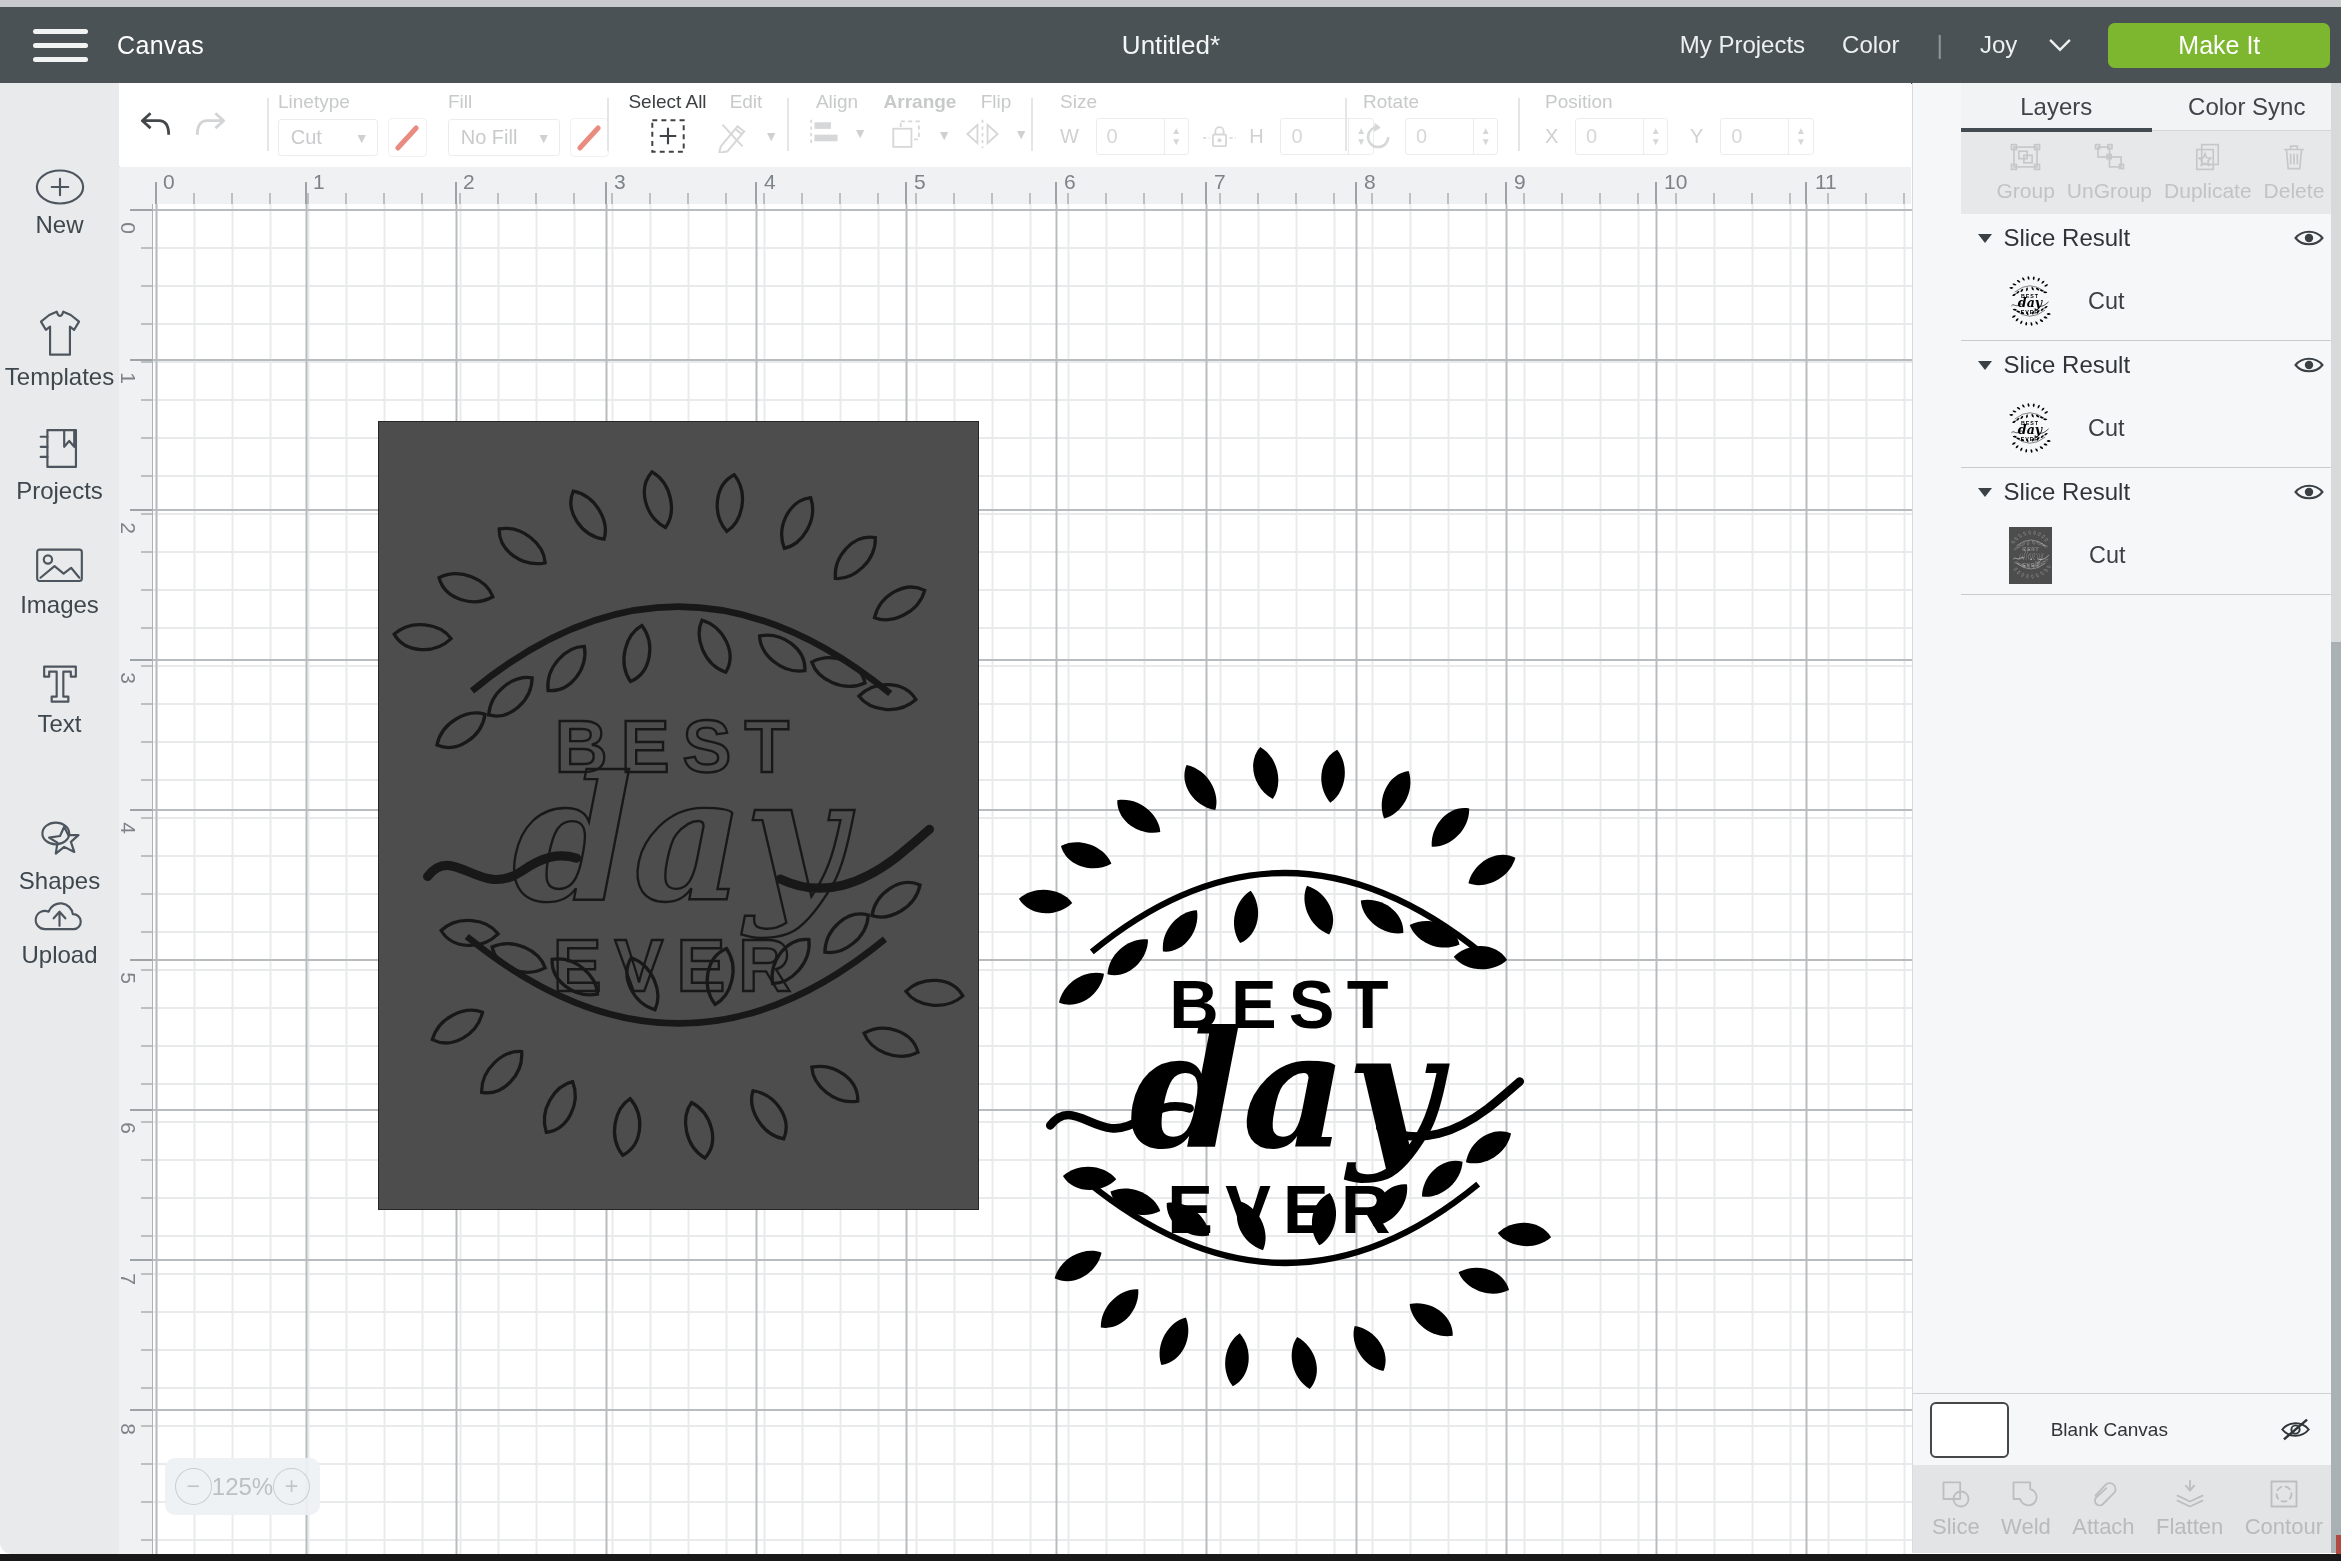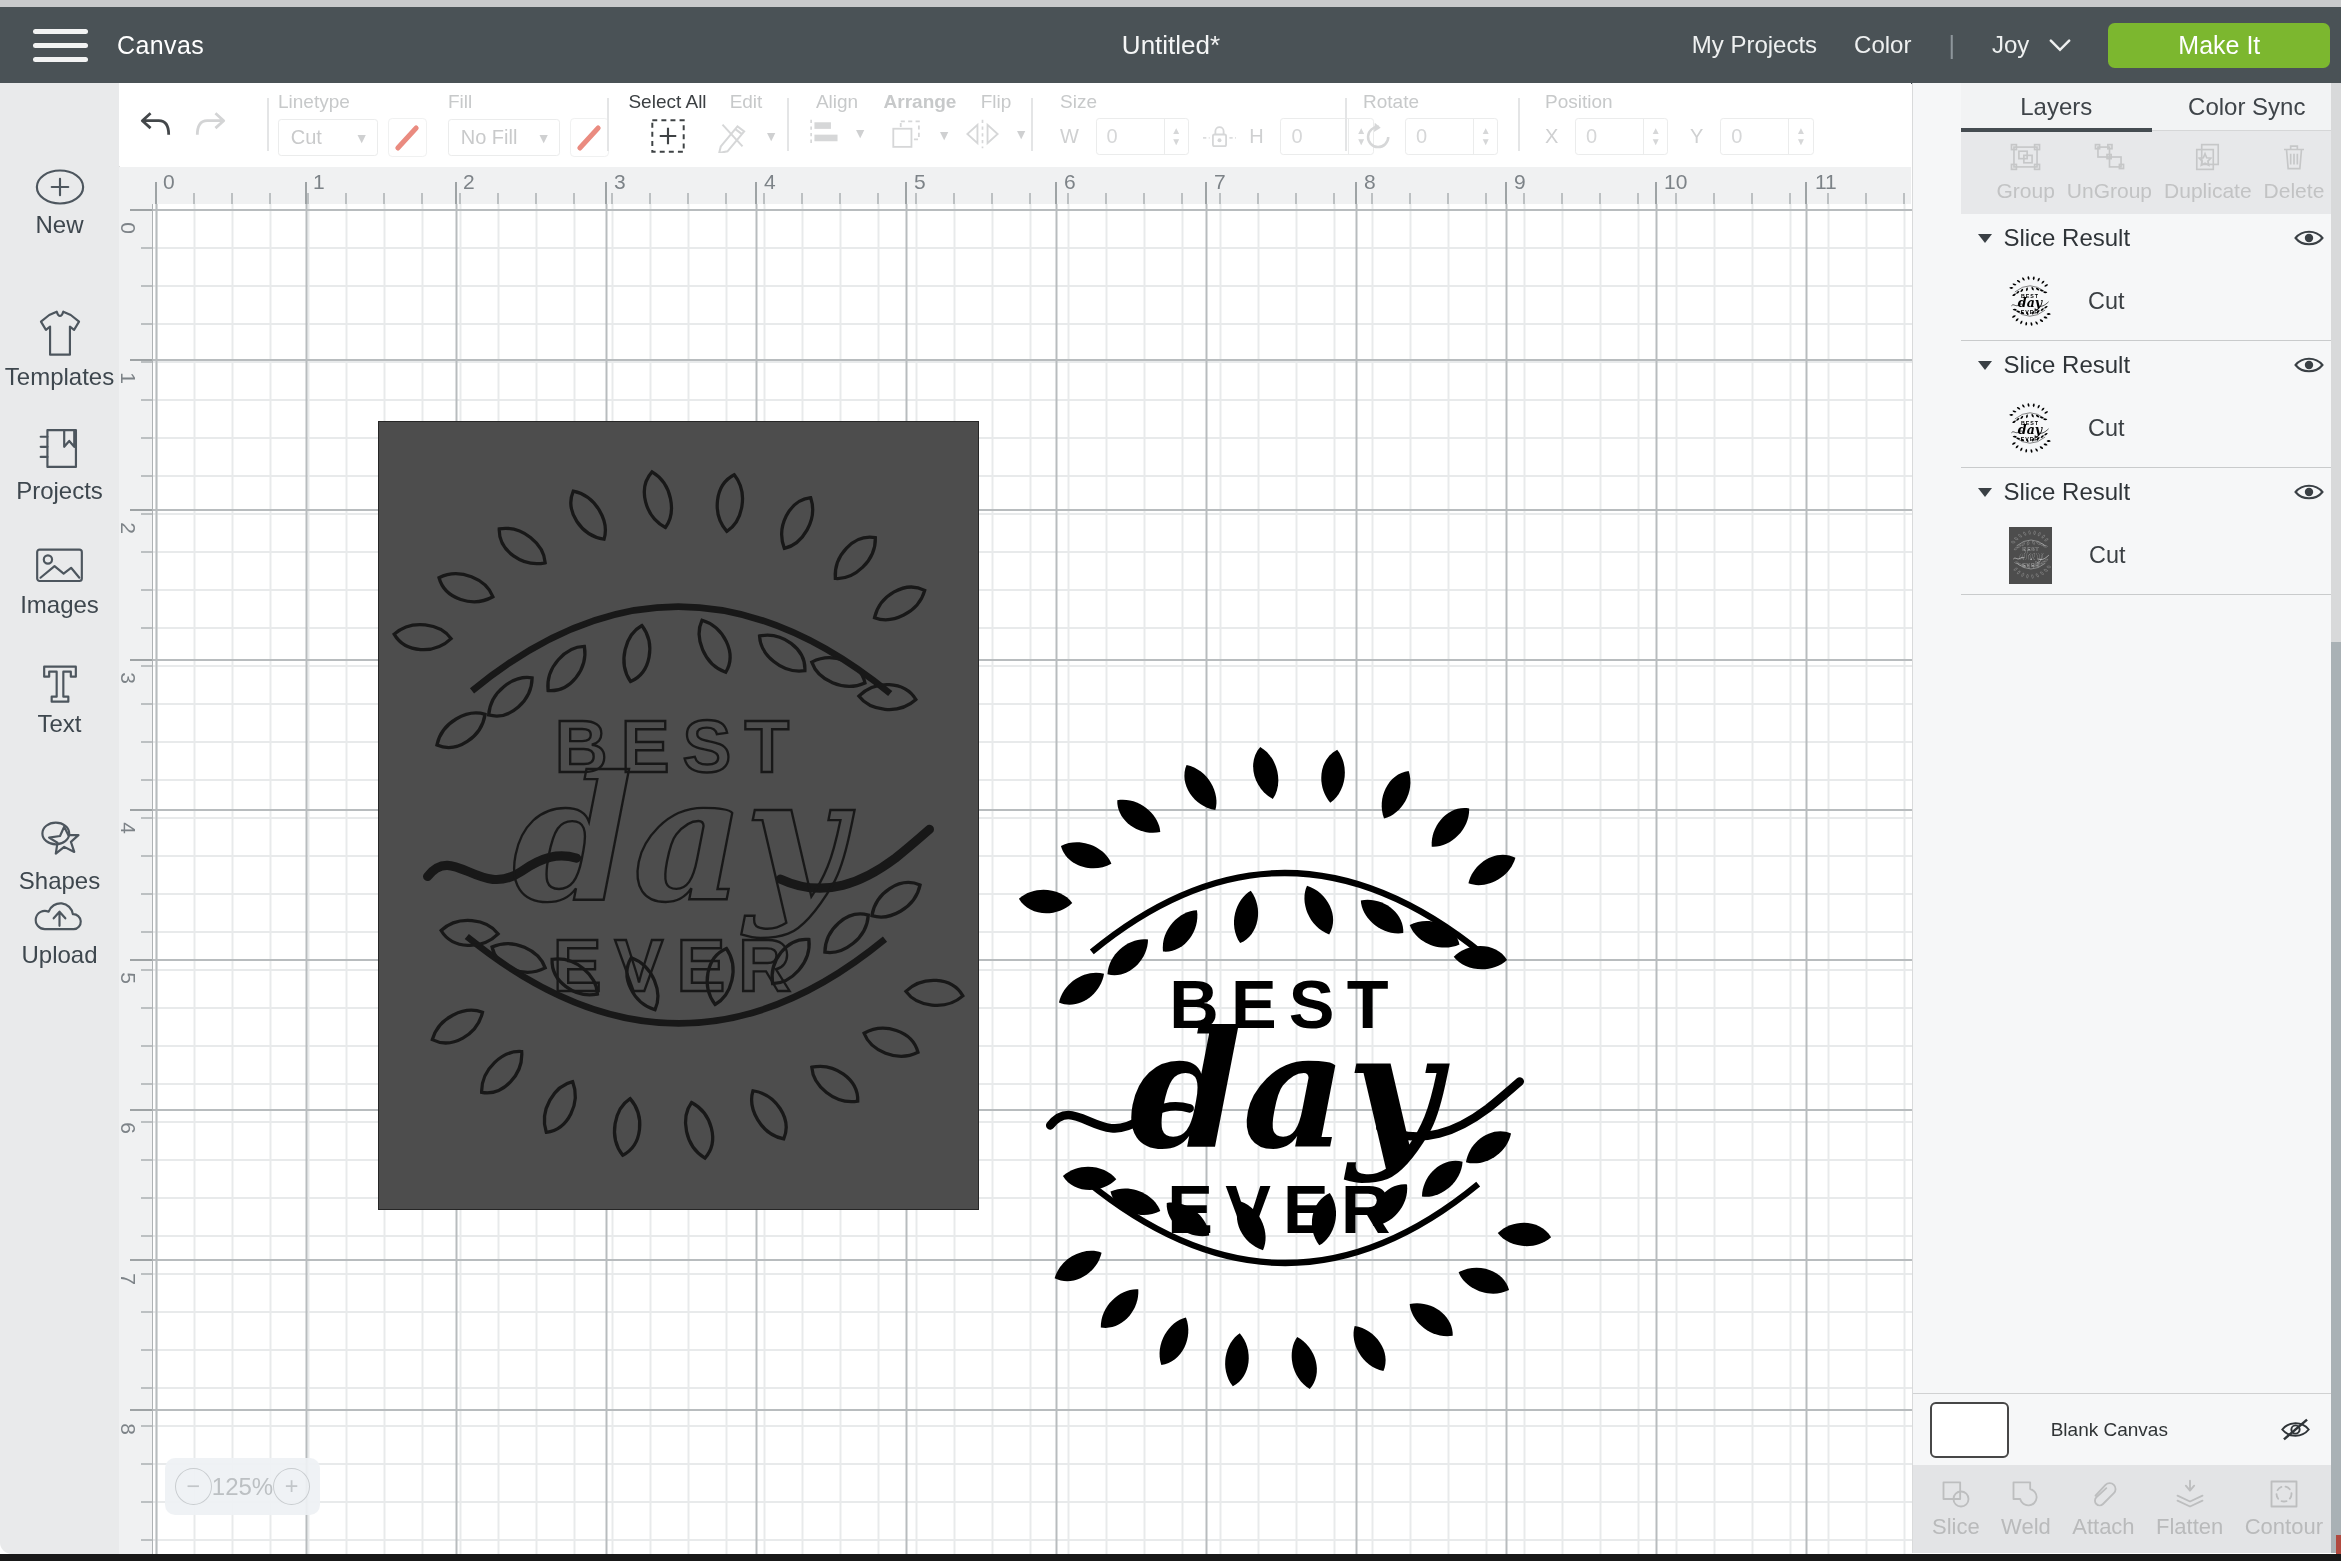--- a/index.html
+++ b/index.html
@@ -7,21 +7,21 @@
   .top-strip{position:absolute;left:0;top:0;width:2342px;height:6.7px;background:#c9cacb;}
   
   .topbar{position:absolute;left:0;top:6.7px;width:2342px;height:77px;background:#4a5256;display:flex;align-items:center;}
   .hamburger{position:absolute;left:33px;top:22px;width:55px;height:33px;display:flex;flex-direction:column;justify-content:space-between;cursor:pointer;}
   .hamburger span{display:block;height:5px;border-radius:2.5px;background:#f2f3f3;}
   .brand{position:absolute;left:117px;top:0;height:77px;display:flex;align-items:center;color:#fff;font-size:25px;letter-spacing:0.4px;}
   .doc-title{position:absolute;left:0;width:2342px;top:0;height:77px;display:flex;align-items:center;justify-content:center;color:#f4f5f5;font-size:26px;pointer-events:none;}
   .topbar-right{position:absolute;right:11.7px;top:0;height:77px;display:flex;align-items:center;gap:37px;color:#eef0f0;font-size:24px;}
   .tb-link{cursor:pointer;}
   .tb-divider{color:#8d969b;font-size:25px;}
-  .tb-user{display:flex;align-items:center;gap:20px;cursor:pointer;}
+  .tb-user{display:flex;align-items:center;gap:32px;cursor:pointer;}
   .makeit{width:222px;height:45px;background:#7cb72f;border:none;border-radius:6.7px;color:#fff;font-size:25px;font-family:inherit;cursor:pointer;}
   
   .sidebar{position:absolute;left:0;top:83px;width:119px;height:1471px;background:#e9eaeb;border-right:0.8px solid #dcdddd;border-bottom-left-radius:11.7px;}
   .side-item{position:absolute;left:0;width:119px;text-align:center;cursor:pointer;color:#3e474e;}
   .side-item .lbl{display:block;font-size:24px;margin-top:5px;}
   .side-item svg{display:block;margin:0 auto;}
   .sicon{stroke:#4d565e;fill:none;stroke-width:2.6;stroke-linejoin:round;stroke-linecap:round;}
   
   .toolbar{position:absolute;left:119px;top:83px;width:1792px;height:83px;background:#fff;}
   .tgroup{position:absolute;top:0;height:83px;}

